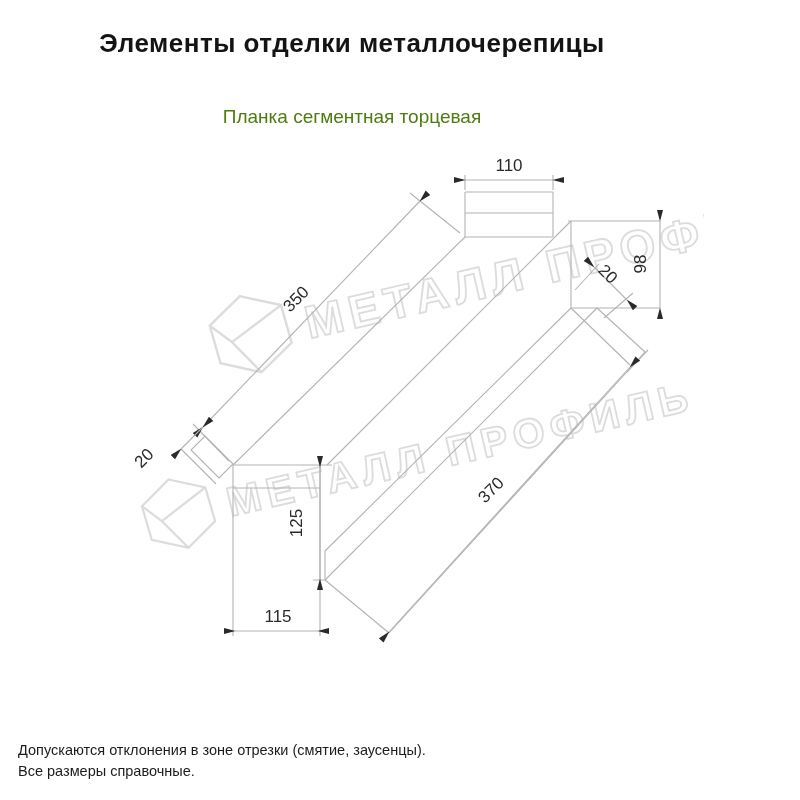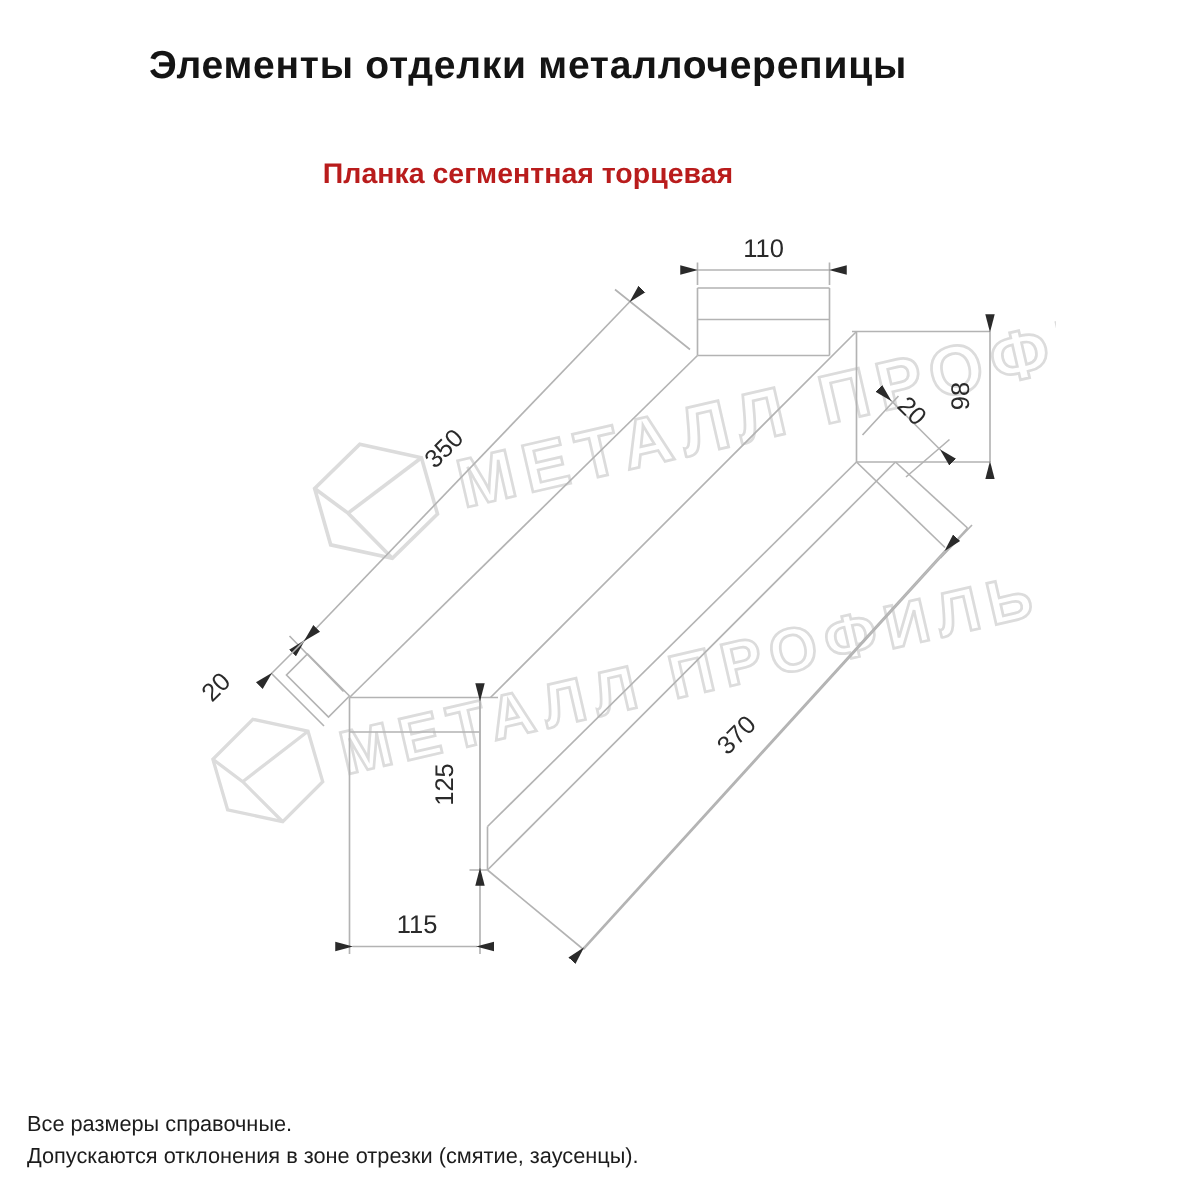--- a/index.html
+++ b/index.html
@@ -1,21 +1,21 @@
 <!DOCTYPE html>
 <html><head>
 <meta charset="utf-8">
 <style>
   html,body{margin:0;padding:0;background:#fff;}
   .page{position:relative;width:704px;height:800px;background:#ffffff;overflow:hidden;
         font-family:"Liberation Sans", sans-serif;color:#1a1a1a;}
   .title{position:absolute;top:28px;left:0;width:100%;text-align:center;
          font-size:26px;font-weight:bold;letter-spacing:.5px;color:#141414;}
   .subtitle{position:absolute;top:105px;left:0;width:100%;text-align:center;
-            font-size:19px;line-height:23px;color:#b91c1c;font-weight:bold;}
+            font-size:19px;line-height:23px;color:#4d7c0f;}
   .footer{position:absolute;left:18px;bottom:18px;font-size:14.5px;line-height:21px;color:#1c1c1c;}
   svg{position:absolute;left:0;top:0;}
   .dimtxt{font-family:"Liberation Sans", sans-serif;font-size:17px;fill:#2a2a2a;}
   .wmtxt{font-family:"Liberation Sans", sans-serif;font-weight:bold;letter-spacing:6px;
          fill:none;stroke:#dcdcdc;stroke-width:1.8px;}
 </style>
 </head>
 <body>
 
 <div class="page">
@@ -104,17 +104,17 @@
       <text class="dimtxt" x="148" y="462" transform="rotate(-45 148 462)">20</text>
       <text class="dimtxt" x="646" y="264" transform="rotate(-90 646 264)">98</text>
       <text class="dimtxt" x="604" y="278" transform="rotate(45 604 278)">20</text>
       <text class="dimtxt" x="302" y="523" transform="rotate(-90 302 523)">125</text>
       <text class="dimtxt" x="278" y="622">115</text>
       <text class="dimtxt" x="495" y="494" transform="rotate(-45 495 494)">370</text>
     </g>
   </svg>
 
   <div class="footer">
+    <div>Допускаются отклонения в зоне отрезки (смятие, заусенцы).</div>
     <div>Все размеры справочные.</div>
-    <div>Допускаются отклонения в зоне отрезки (смятие, заусенцы).</div>
   </div>
 
 </div>
 
 </body></html>

